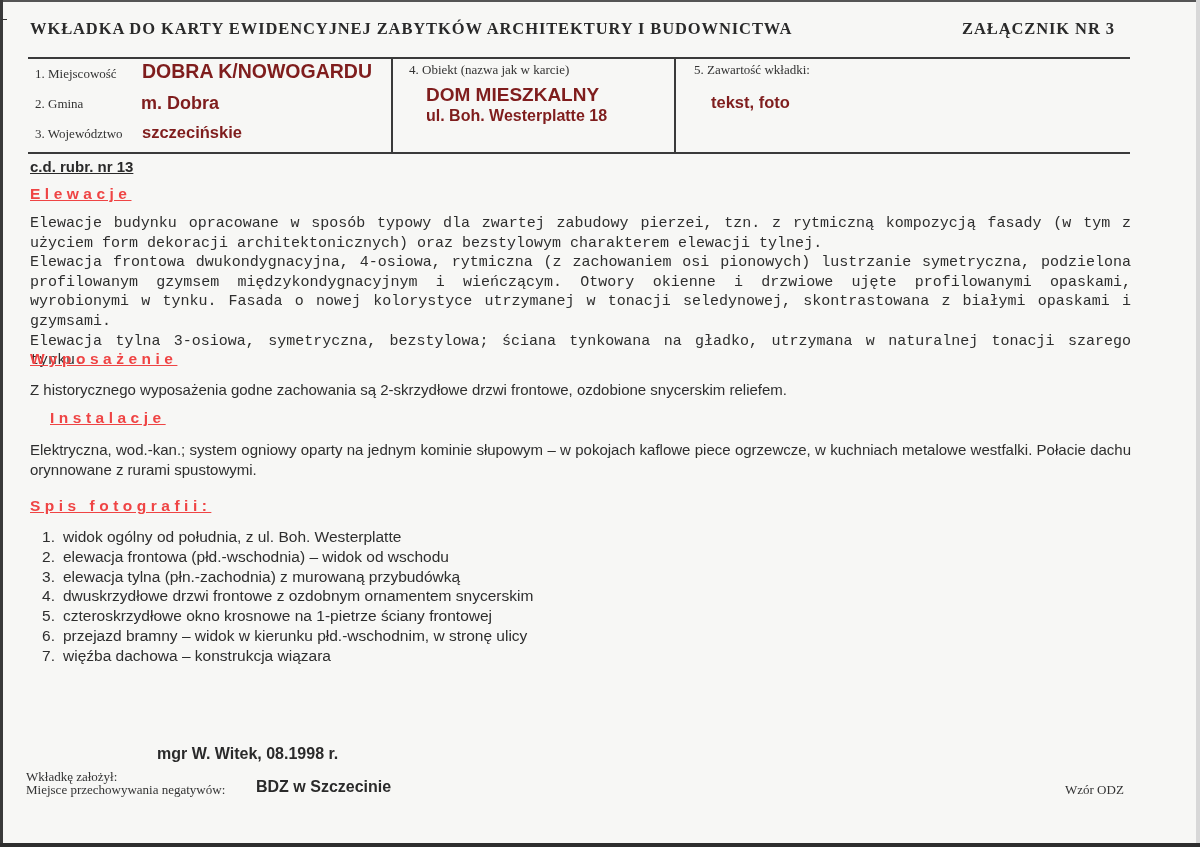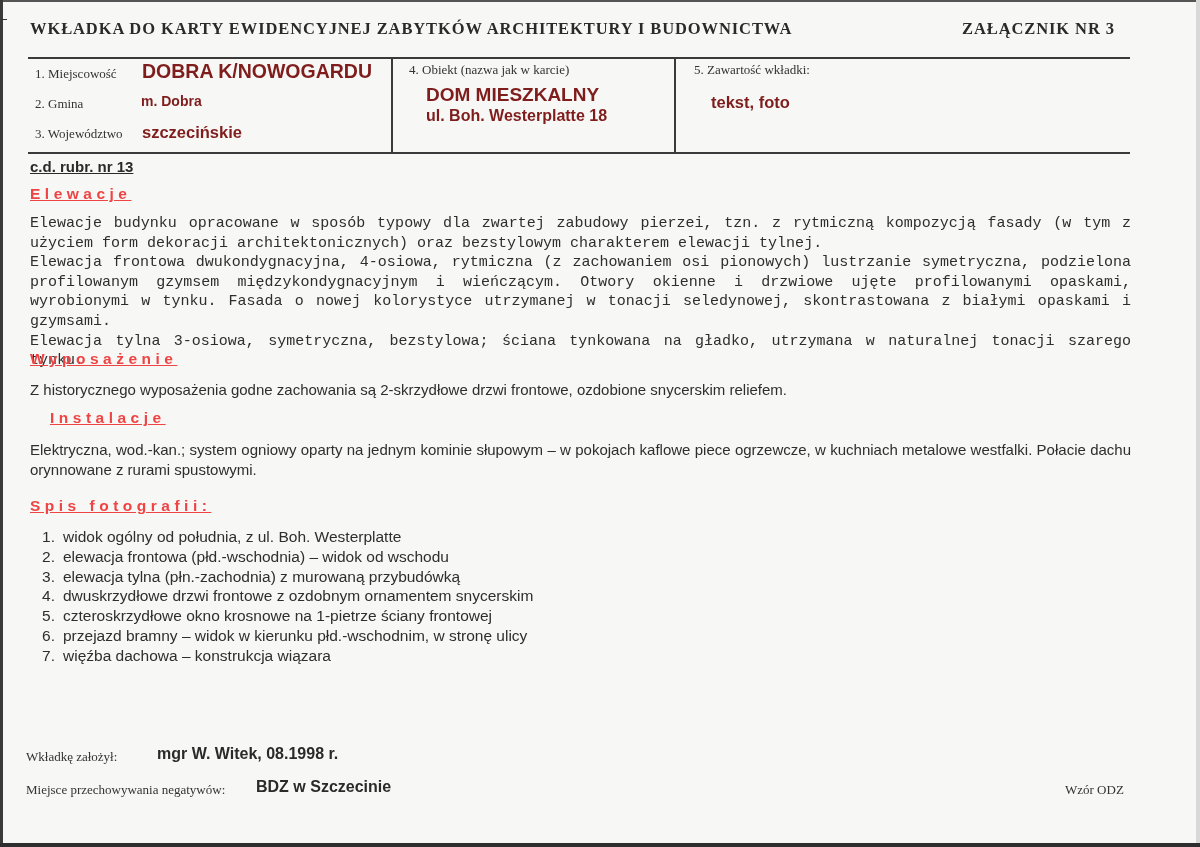--- a/index.html
+++ b/index.html
@@ -57,21 +57,21 @@
 
 <div class="hline" style="top:57px;"></div>
 <div class="hline" style="top:152px;"></div>
 <div class="vline" style="left:391px;"></div>
 <div class="vline" style="left:674px;"></div>
 
 <div class="lbl" style="left:35px; top:66px;">1. Miejscowość</div>
 <div class="val" style="left:142px; top:60px; font-size:19.5px;">DOBRA K/NOWOGARDU</div>
 
 <div class="lbl" style="left:35px; top:96px;">2. Gmina</div>
-<div class="val" style="left:141px; top:93px; font-size:14px;">m. Dobra</div>
+<div class="val" style="left:141px; top:93px; font-size:18px;">m. Dobra</div>
 
 <div class="lbl" style="left:35px; top:126px;">3. Województwo</div>
 <div class="val" style="left:142px; top:123px; font-size:16.5px;">szczecińskie</div>
 
 <div class="lbl" style="left:409px; top:62px;">4. Obiekt (nazwa jak w karcie)</div>
 <div class="val" style="left:426px; top:84px; font-size:19px;">DOM MIESZKALNY</div>
 <div class="val" style="left:426px; top:107px; font-size:16px;">ul. Boh. Westerplatte 18</div>
 
 <div class="lbl" style="left:694px; top:62px;">5. Zawartość wkładki:</div>
 <div class="val" style="left:711px; top:93px; font-size:16.5px;">tekst, foto</div>
@@ -116,19 +116,19 @@
   <div class="photo-item">
       <span class="photo-num">6.</span>
       <span>przejazd bramny – widok w kierunku płd.-wschodnim, w stronę ulicy</span>
     </div>
   <div class="photo-item">
       <span class="photo-num">7.</span>
       <span>więźba dachowa – konstrukcja wiązara</span>
     </div>
 </div>
 
-<div class="footer-lbl" style="left:26px; top:749px;">Wkładkę założył:</div>
+<div class="footer-lbl" style="left:26px; top:769px;">Wkładkę założył:</div>
 <div class="footer-val" style="left:157px; top:745px;">mgr W. Witek, 08.1998 r.</div>
 
 <div class="footer-lbl" style="left:26px; top:782px;">Miejsce przechowywania negatywów:</div>
 <div class="footer-val" style="left:256px; top:778px;">BDZ w Szczecinie</div>
 
 <div class="footer-lbl" style="left:1065px; top:782px;">Wzór ODZ</div>
 
 </body></html>

